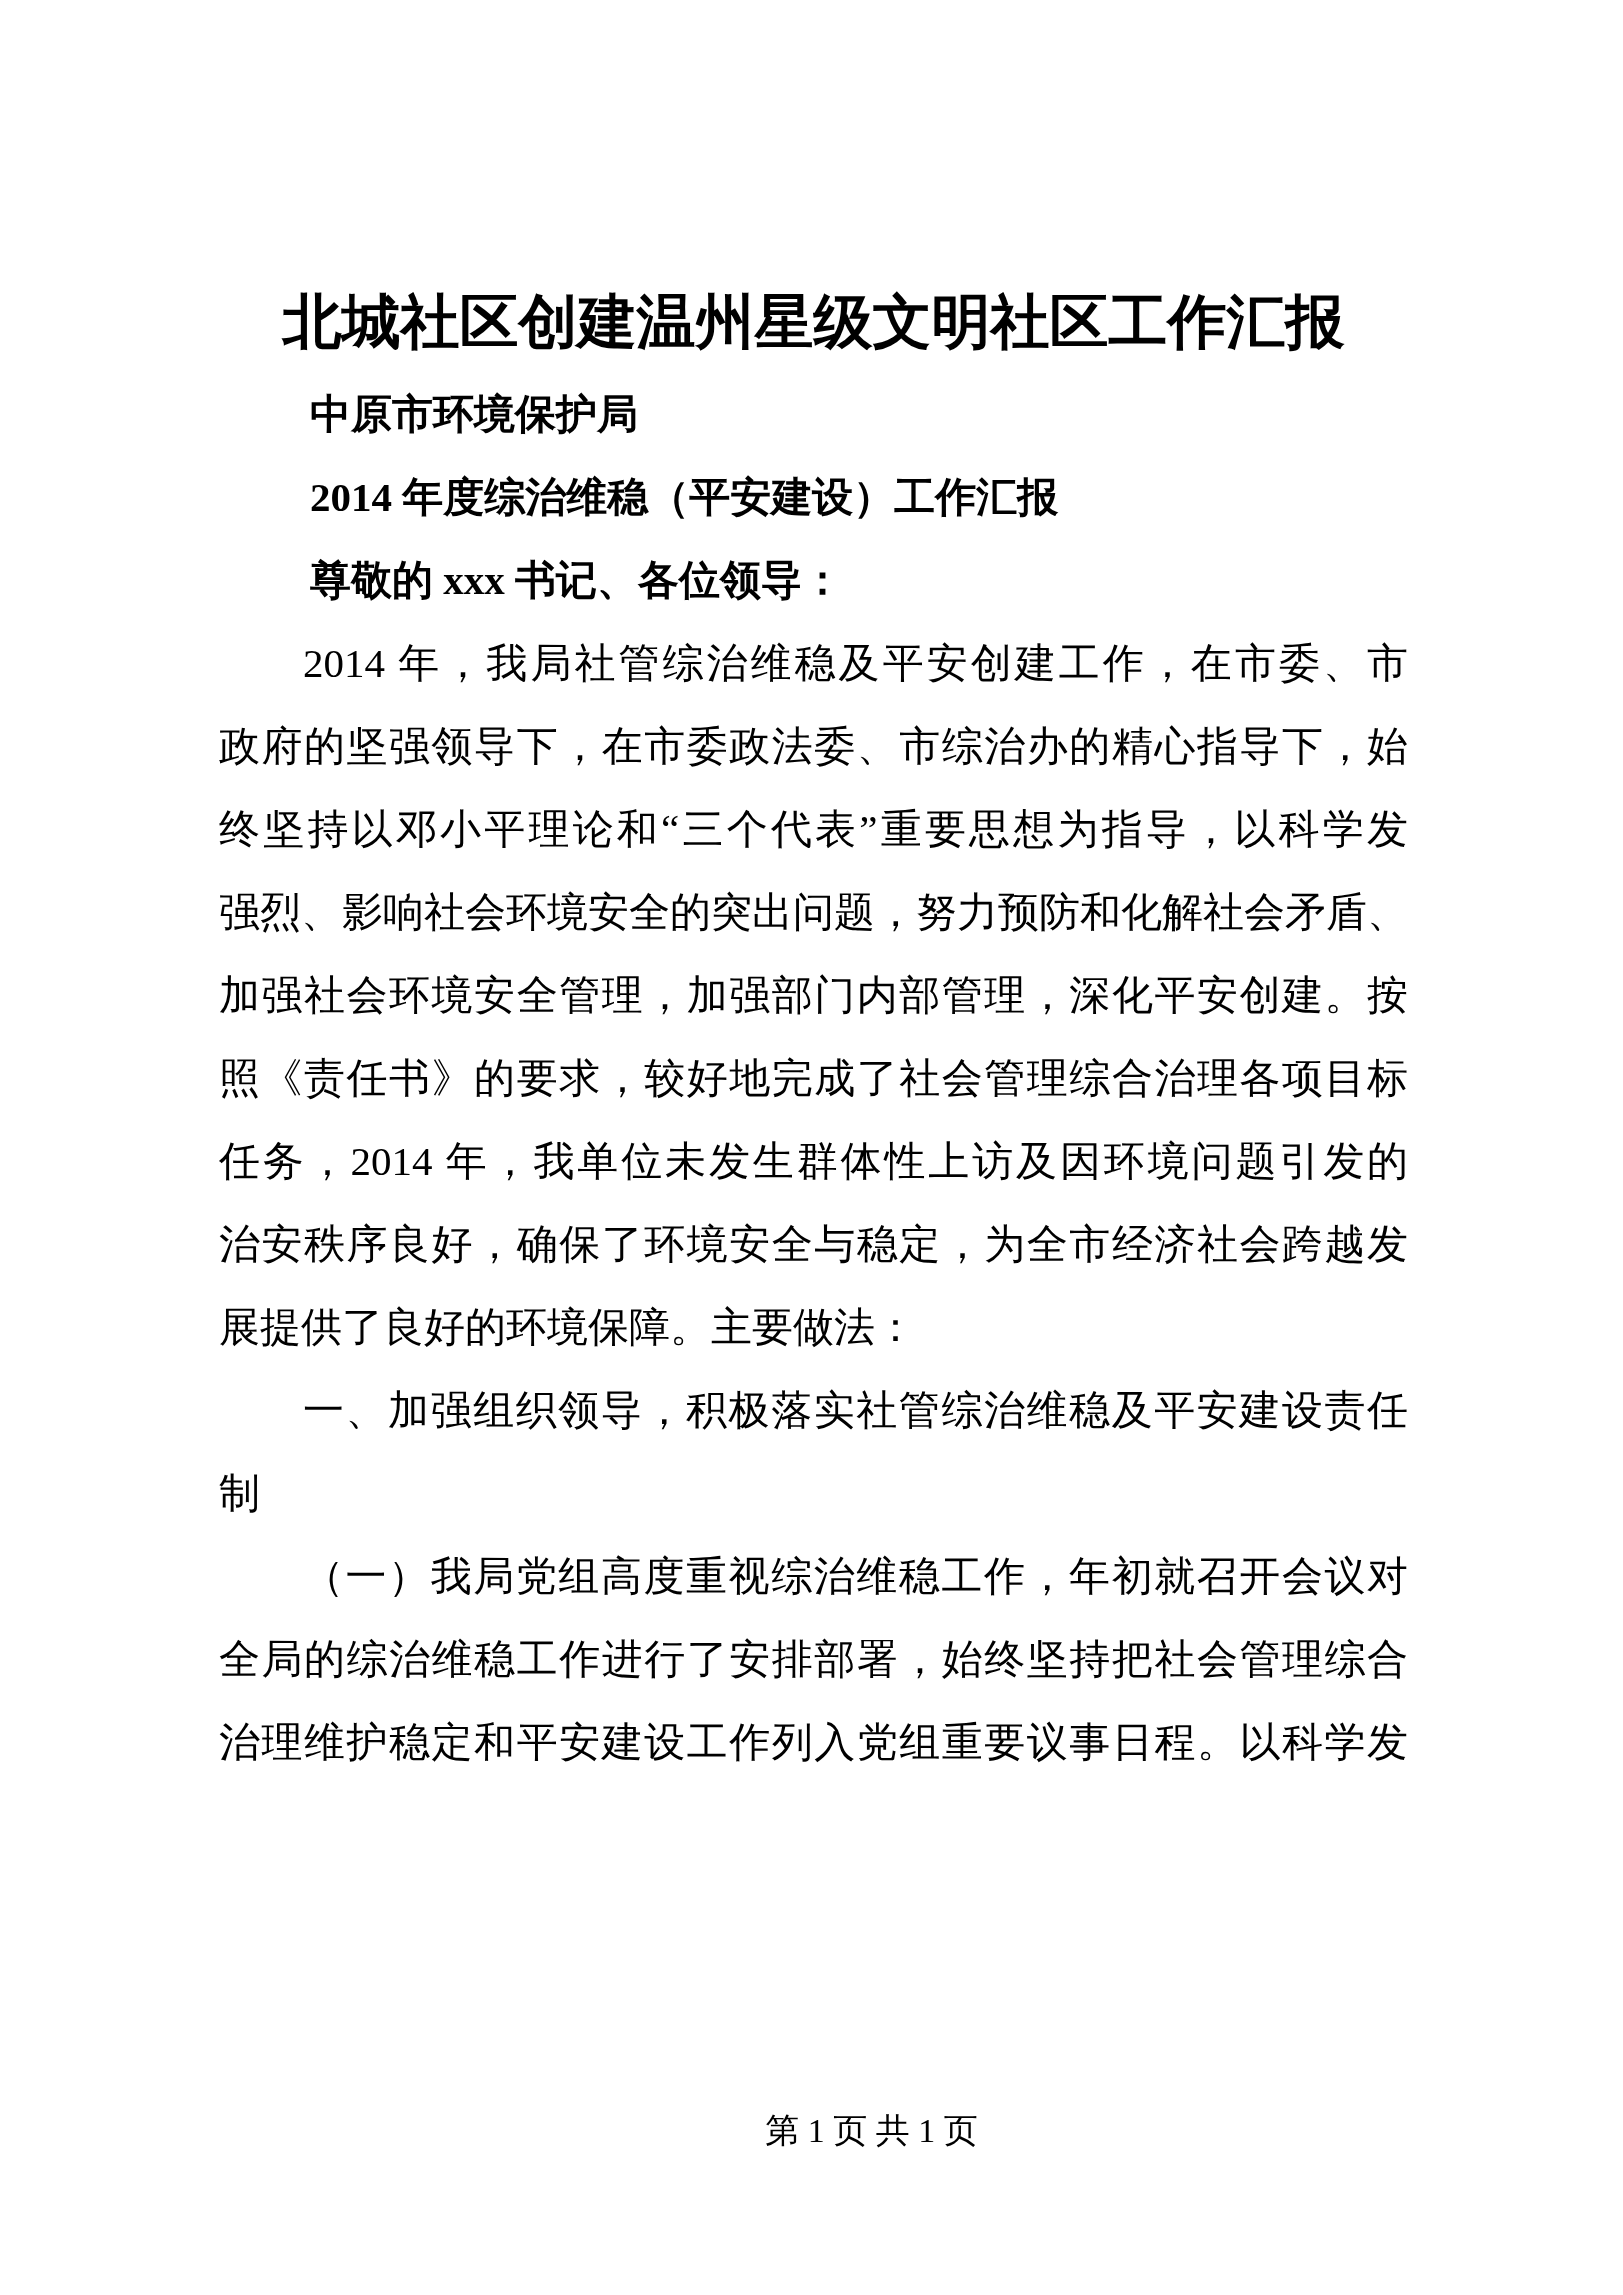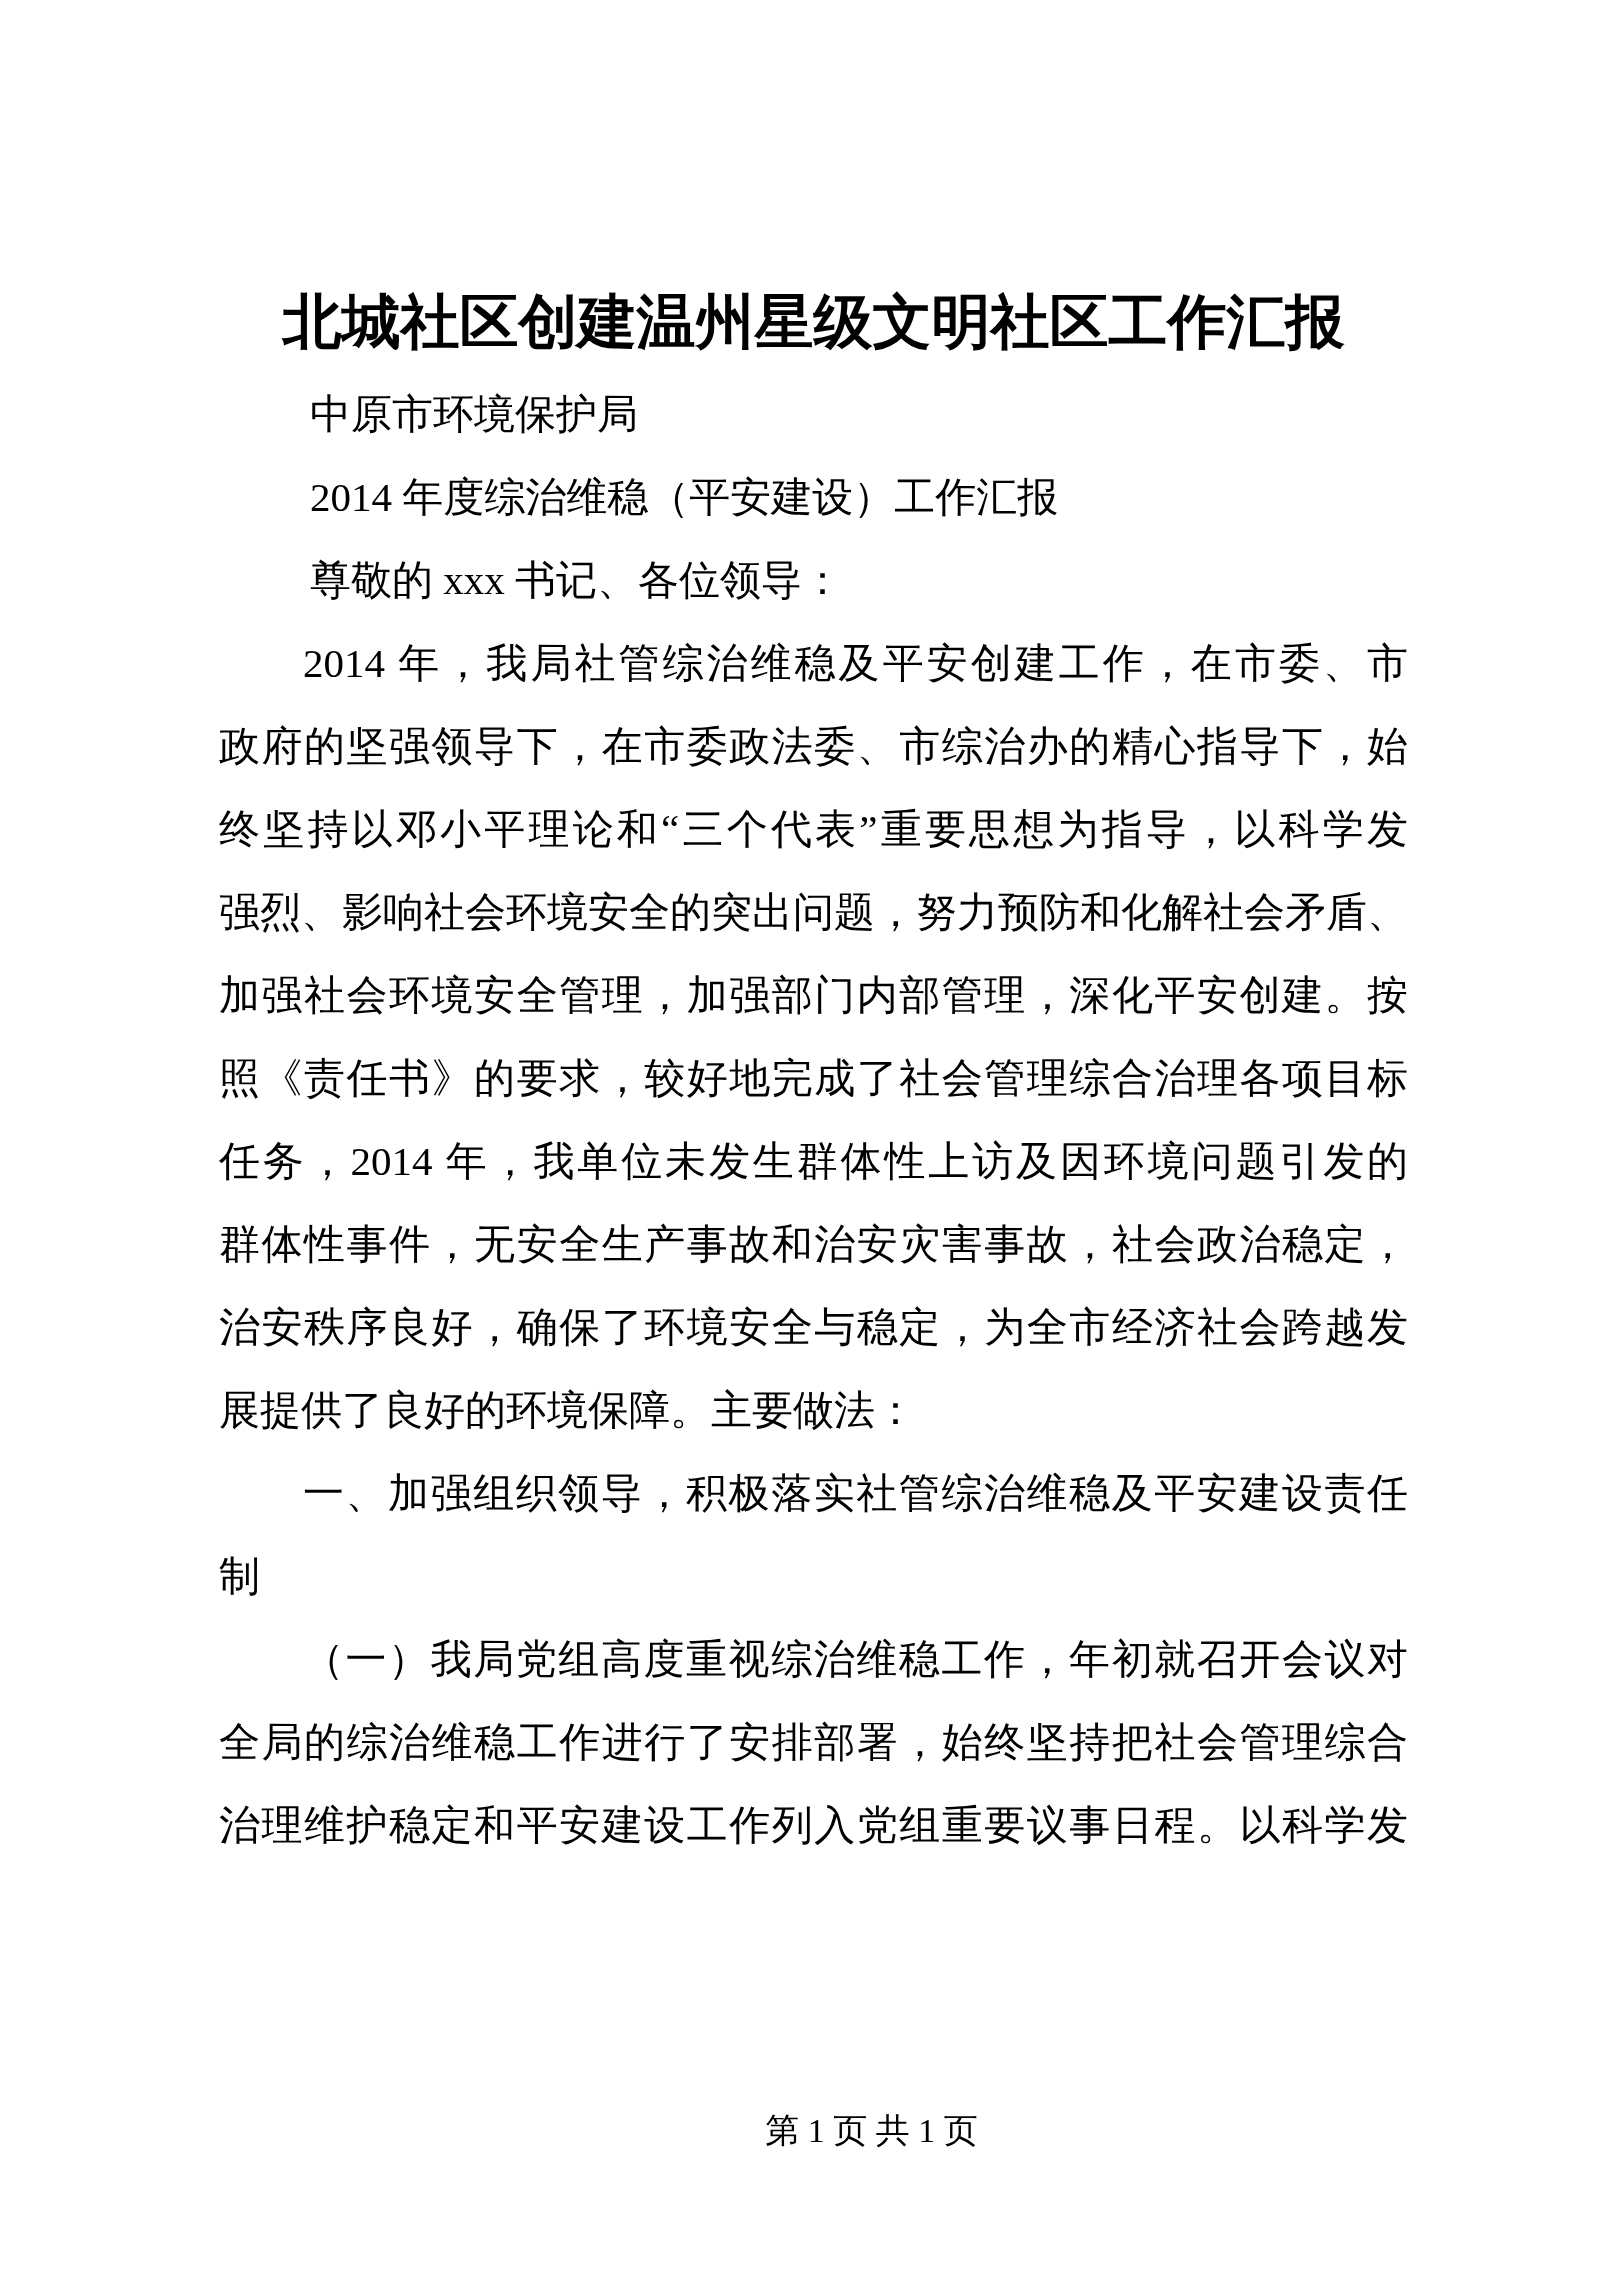--- a/index.html
+++ b/index.html
@@ -36,20 +36,21 @@
   .line.full {
     text-align: justify;
     text-align-last: justify;
     text-justify: inter-character;
   }
   .line.ind {
     text-indent: 84px;
   }
   .line.ind-h {
     text-indent: 91px;
+    font-weight: bold;
   }
   .footer {
     position: absolute;
     top: 2113px;
     left: 277px;   
     width: 1189px;
     text-align: center;
     font-size: 34px;
     line-height: 36px;
   }
@@ -66,21 +67,20 @@
     <div class="line ind-h">2014 年度综治维稳（平安建设）工作汇报</div>
     <div class="line ind-h">尊敬的 xxx 书记、各位领导：</div>
 
     <div class="line ind full">2014 年，我局社管综治维稳及平安创建工作，在市委、市</div>
     <div class="line full">政府的坚强领导下，在市委政法委、市综治办的精心指导下，始</div>
     <div class="line full">终坚持以邓小平理论和“三个代表”重要思想为指导，以科学发</div>
     <div class="line full">强烈、影响社会环境安全的突出问题，努力预防和化解社会矛盾、</div>
     <div class="line full">加强社会环境安全管理，加强部门内部管理，深化平安创建。按</div>
     <div class="line full">照《责任书》的要求，较好地完成了社会管理综合治理各项目标</div>
     <div class="line full">任务，2014 年，我单位未发生群体性上访及因环境问题引发的</div>
-    <div class="line full">群体性事件，无安全生产事故和治安灾害事故，社会政治稳定，</div>
     <div class="line full">治安秩序良好，确保了环境安全与稳定，为全市经济社会跨越发</div>
     <div class="line">展提供了良好的环境保障。主要做法：</div>
     <div class="line ind full">一、加强组织领导，积极落实社管综治维稳及平安建设责任</div>
     <div class="line">制</div>
     <div class="line ind full">（一）我局党组高度重视综治维稳工作，年初就召开会议对</div>
     <div class="line full">全局的综治维稳工作进行了安排部署，始终坚持把社会管理综合</div>
     <div class="line full">治理维护稳定和平安建设工作列入党组重要议事日程。以科学发</div>
 
   </div>
 

